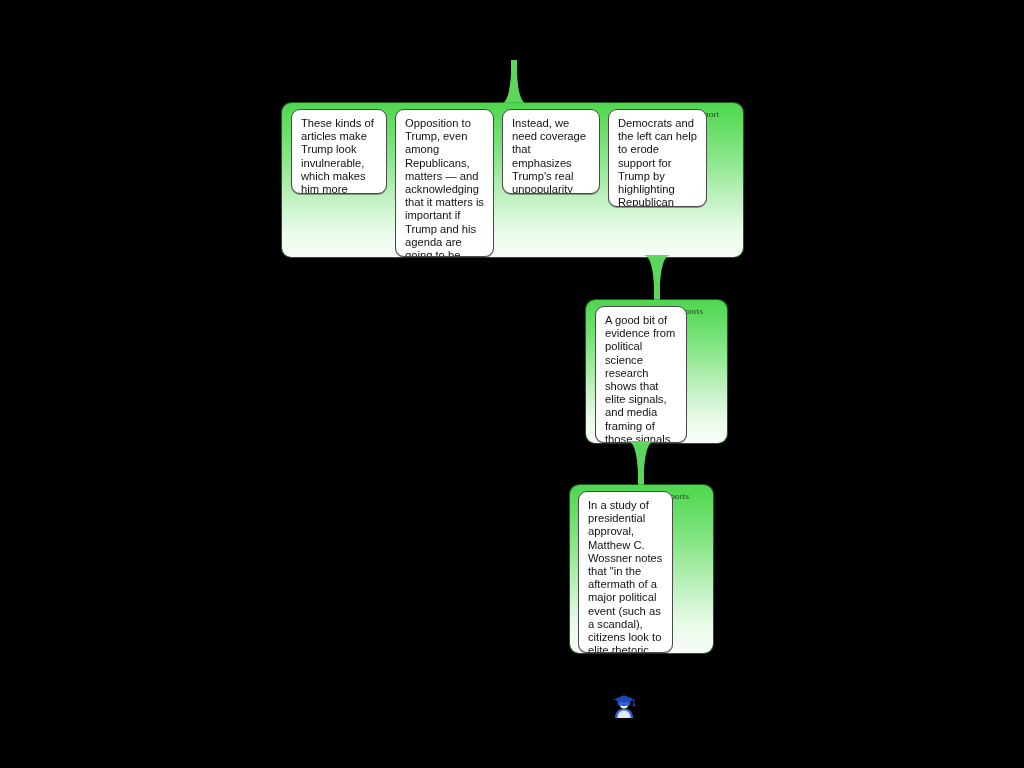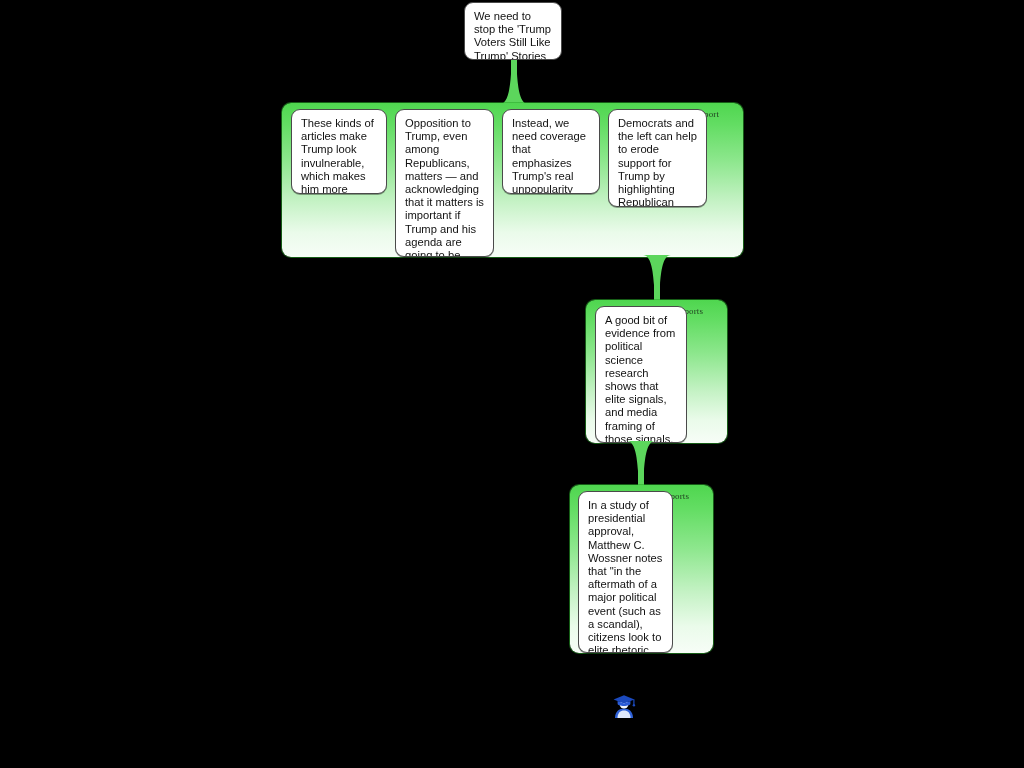--- a/index.html
+++ b/index.html
@@ -71,21 +71,20 @@
   
   .avatar-icon {
     position: absolute;
   }
 </style>
 </head>
 <body>
 
 <div id="canvas">
 
-  <div class="card" style="left:464px; top:2px; width:98px; height:58px;">We need to stop the 'Trump Voters Still Like Trump' Stories</div>
 
   <div class="connector" style="left:494px; top:58px; width:40px; height:46px;">
     <svg width="40" height="46" viewBox="0 0 40 46">
       <path d="M6,46 C14,46 16,30 17,16 L17,2 L23,2 L23,16 C24,30 26,46 34,46 Z" fill="#5cd65c"></path>
     </svg>
   </div>
 
   <div class="group" style="left:282px; top:103px; width:461px; height:154px;">
     <span class="group-label">support</span>
   </div>

